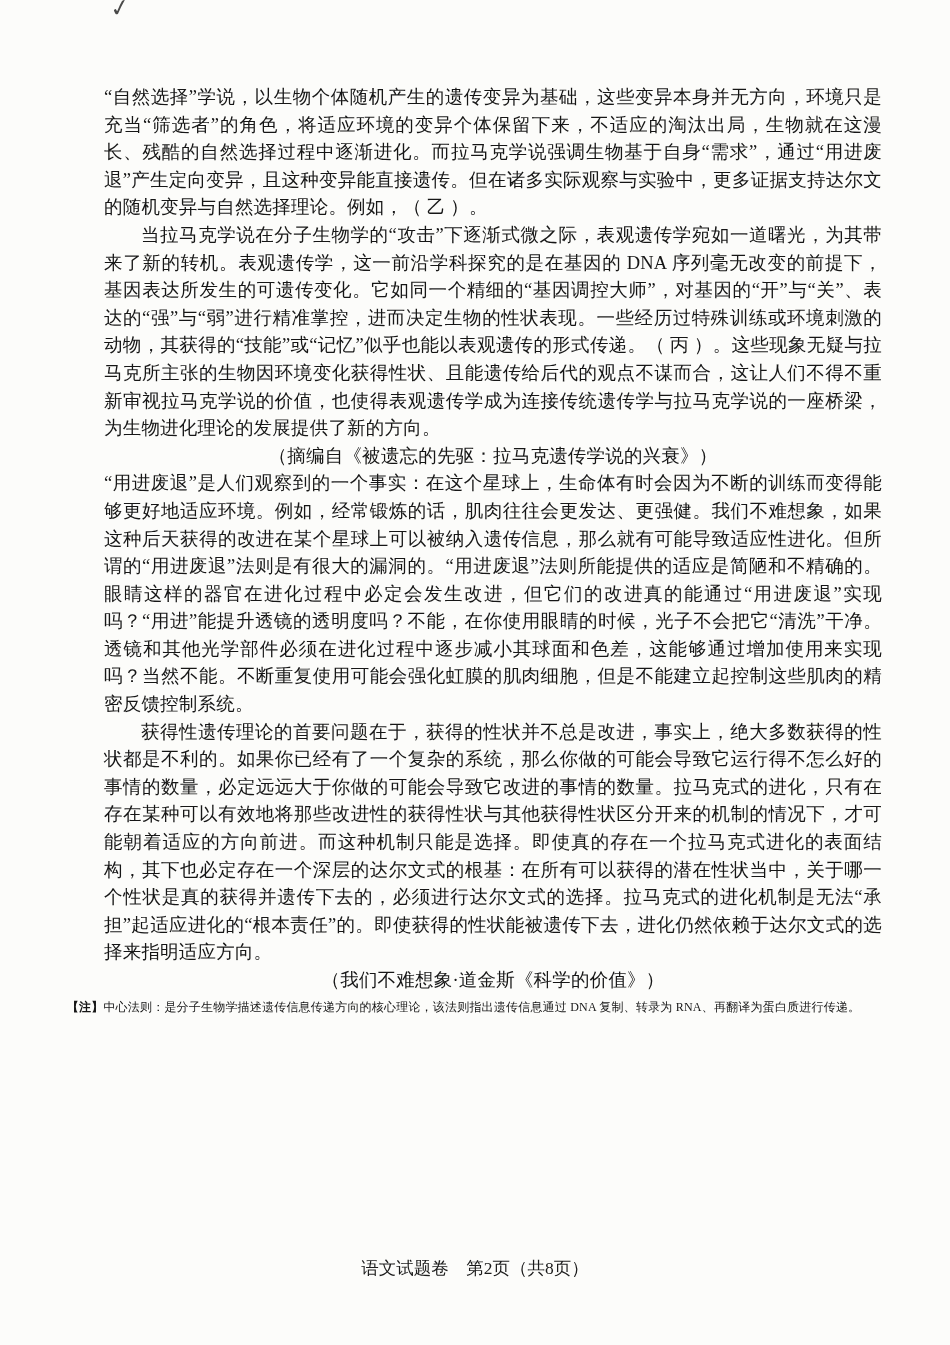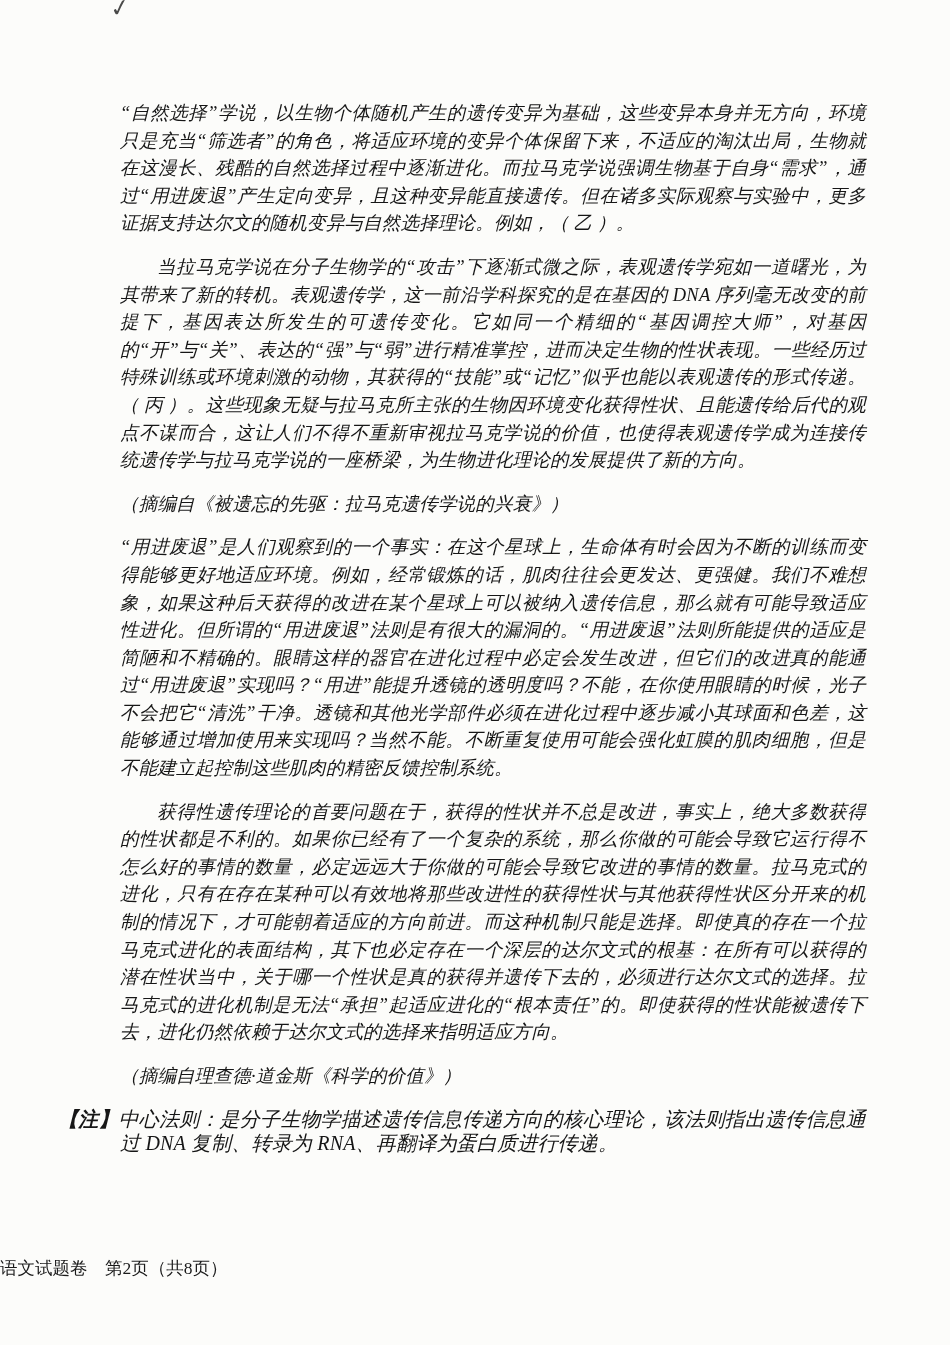--- a/index.html
+++ b/index.html
@@ -21,49 +21,49 @@
     position: absolute;
     left: 104px;
     top: 84px;
     width: 778px;
     font-size: 18.5px;
     line-height: 27.6px;
     text-align: justify;
     letter-spacing: 0.2px;
   }
   .textblock p {
-    margin: 16px;
+    margin: 0;
     padding: 0;
-    font-style: italic;
   }
   .indent {
     text-indent: 2em;
   }
   .attribution {
-    text-align: left;
+    text-align: center;
   }
   .heading {
     font-weight: bold;
   }
   .note {
-    font-size: 20px;
+    font-size: 12px;
     line-height: 24px;
     padding-left: 3.1em;
     text-indent: -3.1em;
     margin-top: 3px;
     text-align: justify;
   }
   .note .note-label {
     font-weight: bold;
   }
   .page-footer {
     position: absolute;
     top: 1256px;
     left: 0;
     width: 100%;
+    text-align: center;
     font-size: 17.5px;
     color: #1a1a1a;
   }
   .corner-mark {
     position: absolute;
     left: 110px;
     top: -6px;
     font-size: 24px;
     color: #2b2b2b;
     transform: rotate(-10deg);
@@ -85,21 +85,21 @@
     <p class="indent">当拉马克学说在分子生物学的“攻击”下逐渐式微之际，表观遗传学宛如一道曙光，为其带来了新的转机。表观遗传学，这一前沿学科探究的是在基因的 DNA 序列毫无改变的前提下，基因表达所发生的可遗传变化。它如同一个精细的“基因调控大师”，对基因的“开”与“关”、表达的“强”与“弱”进行精准掌控，进而决定生物的性状表现。一些经历过特殊训练或环境刺激的动物，其获得的“技能”或“记忆”似乎也能以表观遗传的形式传递。（ 丙 ）。这些现象无疑与拉马克所主张的生物因环境变化获得性状、且能遗传给后代的观点不谋而合，这让人们不得不重新审视拉马克学说的价值，也使得表观遗传学成为连接传统遗传学与拉马克学说的一座桥梁，为生物进化理论的发展提供了新的方向。</p>
 
     <p class="attribution">（摘编自《被遗忘的先驱：拉马克遗传学说的兴衰》）</p>
 
 
     <p>“用进废退”是人们观察到的一个事实：在这个星球上，生命体有时会因为不断的训练而变得能够更好地适应环境。例如，经常锻炼的话，肌肉往往会更发达、更强健。我们不难想象，如果这种后天获得的改进在某个星球上可以被纳入遗传信息，那么就有可能导致适应性进化。但所谓的“用进废退”法则是有很大的漏洞的。“用进废退”法则所能提供的适应是简陋和不精确的。眼睛这样的器官在进化过程中必定会发生改进，但它们的改进真的能通过“用进废退”实现吗？“用进”能提升透镜的透明度吗？不能，在你使用眼睛的时候，光子不会把它“清洗”干净。透镜和其他光学部件必须在进化过程中逐步减小其球面和色差，这能够通过增加使用来实现吗？当然不能。不断重复使用可能会强化虹膜的肌肉细胞，但是不能建立起控制这些肌肉的精密反馈控制系统。</p>
 
 
     <p class="indent">获得性遗传理论的首要问题在于，获得的性状并不总是改进，事实上，绝大多数获得的性状都是不利的。如果你已经有了一个复杂的系统，那么你做的可能会导致它运行得不怎么好的事情的数量，必定远远大于你做的可能会导致它改进的事情的数量。拉马克式的进化，只有在存在某种可以有效地将那些改进性的获得性状与其他获得性状区分开来的机制的情况下，才可能朝着适应的方向前进。而这种机制只能是选择。即使真的存在一个拉马克式进化的表面结构，其下也必定存在一个深层的达尔文式的根基：在所有可以获得的潜在性状当中，关于哪一个性状是真的获得并遗传下去的，必须进行达尔文式的选择。拉马克式的进化机制是无法“承担”起适应进化的“根本责任”的。即使获得的性状能被遗传下去，进化仍然依赖于达尔文式的选择来指明适应方向。</p>
 
-    <p class="attribution">（摘编自理查德·道金斯《科学的价值》）</p>
+    <p class="attribution">（我们不难想象·道金斯《科学的价值》）</p>
 
     <p class="note">
       <span class="note-label">【注】</span><span>中心法则：是分子生物学描述遗传信息传递方向的核心理论，该法则指出遗传信息通过 DNA 复制、转录为 RNA、再翻译为蛋白质进行传递。</span>
     </p>
 
   </div>
 
   <div class="page-footer">语文试题卷　第2页（共8页）</div>
 
 </div>

